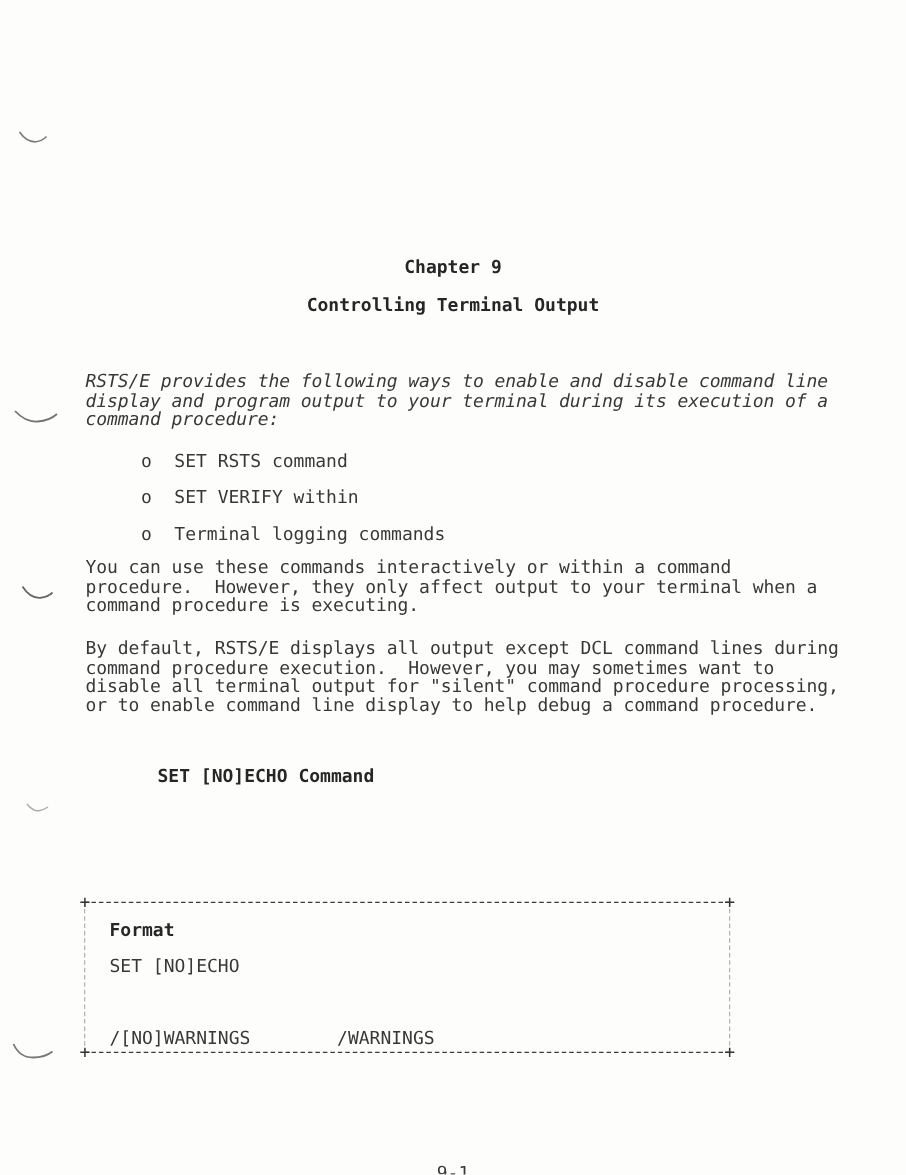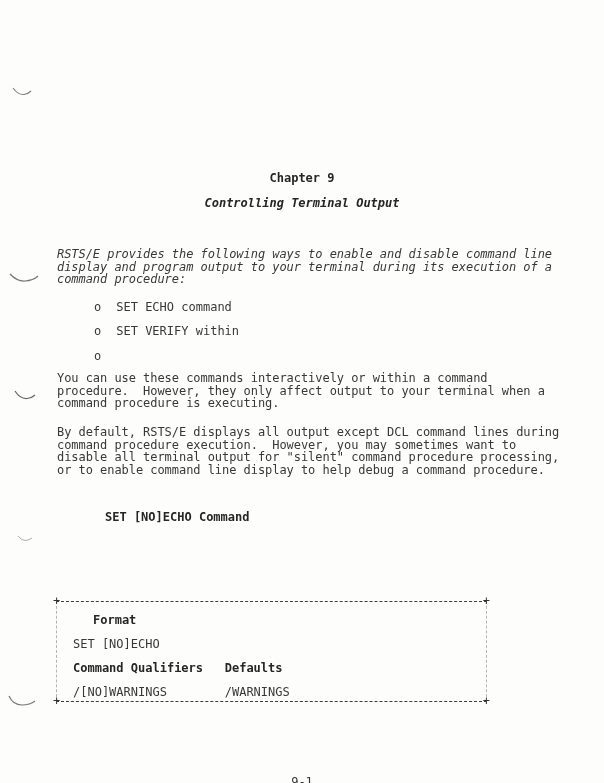--- a/index.html
+++ b/index.html
@@ -69,54 +69,53 @@
         <path d="M1 2 Q5 7 9 6.5 Q12 6 15 4" stroke="#6b6b6b" stroke-width="1" fill="none" opacity="0.55"></path>
       </svg>
   </div>
   <div class="scan-mark abs" style="left:8px;top:694px;">
     <svg width="28" height="14" viewBox="0 0 28 14">
         <path d="M1 2 Q5 11 14 11 Q22 11 27 7" stroke="#555555" stroke-width="1.2" fill="none" opacity="0.8"></path>
       </svg>
   </div>
 
   <div class="abs center bold" style="top:172px;">Chapter 9</div>
-  <div class="abs center bold" style="top:197px;font-style:italic;">Controlling Terminal Output</div>
+  <div class="abs center bold" style="top:197px;">Controlling Terminal Output</div>
 
   <div class="para" style="left:57px;top:248px;font-style:italic;">RSTS/E provides the following ways to enable and disable command line
 display and program output to your terminal during its execution of a
 command procedure:</div>
 
   <div class="bullet-row" style="top:301px;">
-    <span>o</span><span>SET ECHO command</span>
+    <span>o</span><span>SET RSTS command</span>
   </div>
   <div class="bullet-row" style="top:325px;">
     <span>o</span><span>SET VERIFY within</span>
   </div>
   <div class="bullet-row" style="top:350px;">
-    <span>o</span>
+    <span>o</span><span>Terminal logging commands</span>
   </div>
 
   <div class="para" style="left:57px;top:426px;">By default, RSTS/E displays all output except DCL command lines during
 command procedure execution.  However, you may sometimes want to
 disable all terminal output for "silent" command procedure processing,
 or to enable command line display to help debug a command procedure.</div>
   <div class="para" style="left:57px;top:372px;">You can use these commands interactively or within a command
 procedure.  However, they only affect output to your terminal when a
 command procedure is executing.</div>
 
   <div class="abs bold" style="left:57px;top:511px;margin-left:48px;">SET [NO]ECHO Command</div>
 
 
   <div class="format-box">
     <span class="corner tl">+</span>
     <span class="corner tr">+</span>
     <span class="corner bl">+</span>
     <span class="corner br">+</span>
 
-    <div class="box-line bold" style="top:12px;margin-left:20px;">Format</div>
+    <div class="box-line bold" style="top:12px;">Format</div>
     <div class="box-line" style="top:36px;">SET [NO]ECHO</div>
-    <div class="box-line bold" style="top:60px;">Command Qualifiers   Defaults</div>
     <div class="box-line" style="top:84px;text-align:center;">/[NO]WARNINGS        /WARNINGS</div>
   </div>
 
   <div class="page-number center">9-1</div>
 
 </div>
 
 </body></html>

